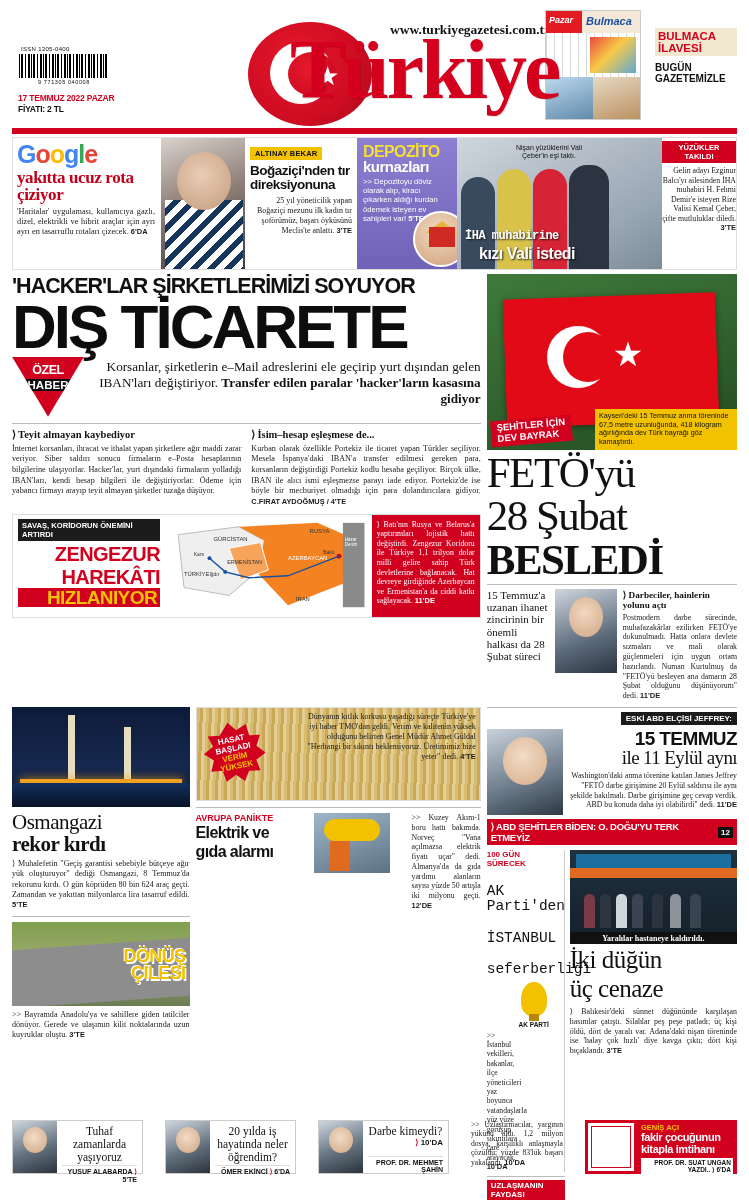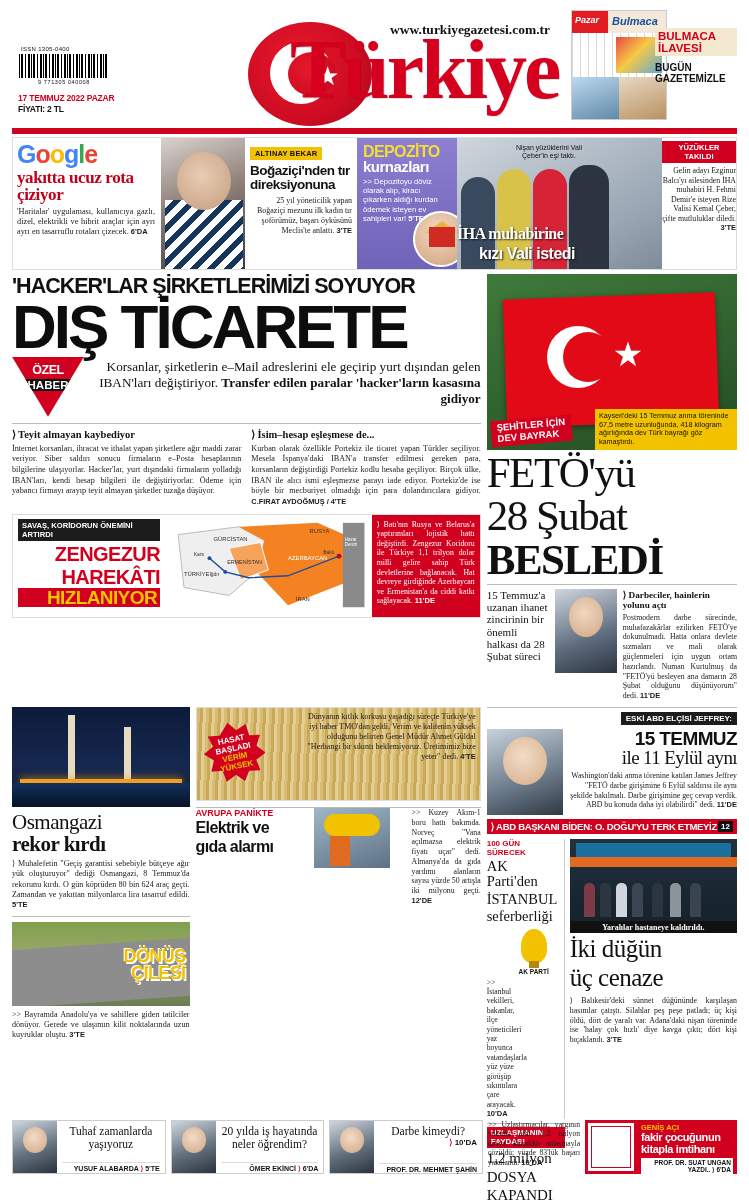--- a/index.html
+++ b/index.html
@@ -33,21 +33,21 @@
     border-radius:50%; background:#fff; }
   .flagdisc:before{ content:""; position:absolute; left:40px; top:30px; width:48px; height:44px;
     border-radius:50%; background: radial-gradient(circle at 40% 38%, #e8192c 0%, #cf0c22 70%); z-index:2;}
   .flagstar{ position:absolute; left: 196px; top: 56px; font-size: 26px; color:#fff; z-index:3; line-height:1;}
   .logo-text { position: absolute; left: 170px; top: 20px; font-family: "Liberation Serif", serif;
     font-weight: bold; font-size: 84px; color: #d4001e; letter-spacing: -3px; line-height: 1;
     text-shadow: 1px 1px 0 rgba(0,0,0,.12); z-index: 4; }
   .website { position: absolute; left: 390px; top: 22px; font-family: "Liberation Serif", serif;
     font-weight: bold; font-size: 13.5px; color: #111; }
 
-  .promo-thumb { position:absolute; right: 82px; top: 10px; width: 96px; height: 110px;
+  .promo-thumb { position:absolute; right: 108px; top: 10px; width: 96px; height: 110px;
     border: 1px solid #ccc; background: #fff; overflow: hidden; }
   .promo-top { height: 22px; background: linear-gradient(90deg,#e31b23 0 38%, #f4e9d8 38% 100%); position:relative;}
   .promo-top span { position:absolute; left:3px; top:4px; font-family:"Liberation Sans",sans-serif; font-size:9px;
      font-weight:bold; color:#fff; font-style:italic;}
   .promo-top span.b { left:40px; color:#1a4fa0; font-size:11px; }
   .promo-grid { height: 44px; background:
       repeating-linear-gradient(90deg,#d8d8d8 0 1px, #fff 1px 8px),
       repeating-linear-gradient(0deg,#d8d8d8 0 1px, #fff 1px 8px); position:relative;}
   .promo-grid:after{content:"";position:absolute;right:4px;top:4px;width:46px;height:36px;
       background: linear-gradient(135deg,#e84a3f,#f7c948 45%,#5fa8d3);}
@@ -101,22 +101,22 @@
   .housecircle:before{content:"";position:absolute;left:10px;top:8px;border-left:17px solid transparent;
       border-right:17px solid transparent;border-bottom:12px solid #e8b33f;}
 
   .ts-iha { flex:1; position:relative; background: linear-gradient(150deg,#cfd6dd,#9aa7b4 60%,#6d7b8a);}
   .iha-people { position:absolute; inset:0; }
   .iha-people i { position:absolute; bottom:0; border-radius:18px 18px 0 0;}
   .ihp1{left:4px;width:34px;height:92px;background:#3a4a5e;}
   .ihp2{left:40px;width:34px;height:100px;background:#d8c24a;}
   .ihp3{left:76px;width:34px;height:100px;background:#d62436;}
   .ihp4{left:112px;width:40px;height:104px;background:#2b3440;}
-  .iha-head1 { position:absolute; left:0; bottom:26px; font-family:Liberation Serif, serif;
-      font-weight:bold; font-size:16px; color:#fff; text-shadow:1px 1px 2px rgba(0,0,0,.8); letter-spacing:-.5px;}
+  .iha-head1 { position:absolute; left:8px; bottom:26px; font-family:Liberation Mono, monospace;
+      font-weight:bold; font-size:12px; color:#fff; text-shadow:1px 1px 2px rgba(0,0,0,.8); letter-spacing:-.5px;}
   .iha-head2 { position:absolute; left:22px; bottom:6px; font-family:"Liberation Sans",sans-serif;
       font-weight:bold; font-size:16px; color:#fff; text-shadow:1px 1px 2px rgba(0,0,0,.8); letter-spacing:-.5px;}
   .iha-cap { position:absolute; left:52px; top:6px; width:80px; font-family:"Liberation Sans",sans-serif;
       font-size:7px; color:#111; text-align:center; line-height:1.2;}
   .iha-right { position:absolute; right:0; top:0; width:74px; height:100%; background:#fff; padding:3px 0;}
   .kicker-r { display:block; background:#d2001f; color:#fff; font-family:"Liberation Sans",sans-serif;
       font-weight:bold; font-size:7.5px; padding:2px 3px; text-align:center;}
   .iha-body { font-size:7.8px; line-height:1.22; margin-top:3px; text-align:right; color:#1a1a1a;}
 
   
@@ -218,21 +218,21 @@
       transform: skewX(-14deg);}
   .wheat-field { height:92px; background: repeating-linear-gradient(92deg,#d8bc72 0 3px,#c9a858 3px 6px,#e3cf96 6px 9px); position:relative;}
   .wheat-cap { position:absolute; right:4px; top:4px; width:178px; font-size:8px; line-height:1.25;
       text-align:right; color:#1a1a1a;}
   .hasat { position:absolute; left:6px; top:14px; width:62px; height:62px; background:#d2001f;
       clip-path: polygon(50% 0,61% 15%,78% 8%,80% 27%,97% 30%,88% 46%,100% 60%,83% 68%,86% 86%,68% 83%,58% 98%,46% 85%,29% 93%,26% 74%,8% 72%,16% 55%,2% 42%,19% 33%,14% 15%,33% 18%);
       display:flex; flex-direction:column; justify-content:center; align-items:center; transform:rotate(-12deg);}
   .hasat b { font-family:"Liberation Sans",sans-serif; font-weight:bold; font-size:8px; color:#fff; line-height:1.15;}
   .hasat b.y { color:#f2c200; }
 
-  .elek { margin-top:6px; display:flex; gap:22px; border-top:1px solid #bbb; }
+  .elek { margin-top:6px; display:flex; gap:22px; border-top:1px solid #bbb; padding-top:5px;}
   .elek-l { width:96px; }
   .elek-k { font-family:"Liberation Sans",sans-serif; font-weight:bold; font-size:9px; color:#d2001f;}
   .elek-t { font-family:"Liberation Sans",sans-serif; font-weight:bold; font-size:16px; color:#111; line-height:1.05; letter-spacing:-.6px; margin-top:2px;}
   .elek-p { width:76px; height:60px; background:linear-gradient(160deg,#9fb6c9,#5e7285); position:relative; overflow:hidden;}
   .elek-p:after{content:"";position:absolute;left:10px;top:6px;width:56px;height:22px;background:#f2c200;border-radius:12px;}
   .elek-p:before{content:"";position:absolute;left:16px;top:28px;width:20px;height:30px;background:#e06a20;}
   .elek-b { flex:1; font-size:7.8px; line-height:1.25; text-align:justify; color:#1a1a1a;}
 
   
   .jeff { border-top:1px solid #bbb; padding-top:4px; }
@@ -249,21 +249,21 @@
       line-height:1.05; letter-spacing:-.6px; }
   .jeff-b { font-size:7.8px; line-height:1.25; text-align:right; margin-top:3px; color:#1a1a1a;}
   .biden { background:#d2001f; color:#fff; margin-top:4px; padding:2px 4px; display:flex; align-items:center;
       justify-content:space-between; }
   .biden span { font-family:"Liberation Sans",sans-serif; font-weight:bold; font-size:9.5px; letter-spacing:-.3px;}
   .biden b { background:#111; color:#fff; font-family:"Liberation Sans",sans-serif; font-size:8px; padding:1px 3px;}
 
   .akrow { display:flex; gap:5px; margin-top:5px; }
   .ak-l { width:78px; border-right:1px solid #ccc; padding-right:12px;}
   .ak-k { font-family:"Liberation Sans",sans-serif; font-weight:bold; font-size:8px; color:#d2001f;}
-  .ak-t { font-family:Liberation Serif, serif; font-size:14.5px; color:#111; line-height:1.06; margin-top:2px;}
+  .ak-t { font-family:Liberation Mono, monospace; font-size:14.5px; color:#111; line-height:1.06; margin-top:16px;}
   .ak-b { font-size:7.6px; line-height:1.24; margin-top:3px; color:#1a1a1a; width:34px; float:left;}
   .ak-logo { float:right; width:36px; text-align:center; margin-top:4px;}
   .ak-bulb { width:26px; height:34px; margin:0 auto; background:#f2c200; border-radius:50% 50% 40% 40%;
       position:relative;}
   .ak-bulb:after{content:"";position:absolute;left:8px;bottom:-5px;width:10px;height:7px;background:#b8860b;}
   .ak-logo span { display:block; font-family:"Liberation Sans",sans-serif; font-weight:bold; font-size:6.5px; color:#111; margin-top:5px;}
   .ak-r { flex:1; }
   .hosp-photo { height:82px; background: linear-gradient(180deg,#20313f,#16222c); position:relative; overflow:hidden;}
   .hosp-photo .sign { position:absolute; left:6px; top:4px; right:6px; height:14px; background:#1a6f9e; }
   .hosp-photo .awn { position:absolute; left:0; top:18px; right:0; height:10px; background:#e06a20; }
@@ -272,21 +272,21 @@
       font-size:8px; text-align:center; padding:1.5px 0;}
   .iki-t { font-family:"Liberation Serif",serif; font-size:25px; color:#111; line-height:1.05; margin-top:3px; letter-spacing:-.5px;}
   .iki-b { font-size:7.9px; line-height:1.26; text-align:justify; margin-top:4px; color:#1a1a1a;}
 
   .uzl { border-top:1px solid #bbb; margin-top:4px; padding-top:3px;}
   .uzl-k { background:#d2001f; color:#fff; font-family:"Liberation Sans",sans-serif; font-weight:bold;
       font-size:8px; padding:1.5px 4px; display:inline-block;}
   .uzl-t { font-family:"Liberation Serif",serif; font-size:15px; color:#111; line-height:1.1; margin-top:2px;}
 
   
-  .bottombar { position:absolute; left:12px; bottom:26px; width:725px; display:flex; gap:5px; align-items:flex-start;}
+  .bottombar { position:absolute; left:12px; bottom:26px; width:725px; display:flex; gap:22px; align-items:flex-start;}
   .colbox { flex:1; border:1px solid #ccc; display:flex; height:54px; background:#fff;}
   .col-av { width:44px; background: linear-gradient(160deg,#cfd7df,#64727f 55%,#2b333c); position:relative;}
   .col-av:after{content:"";position:absolute;left:10px;top:6px;width:24px;height:26px;border-radius:50%;
       background:radial-gradient(circle at 45% 40%,#f2dcc6,#cfa585);}
   .col-txt { flex:1; padding:4px 5px 0; display:flex; flex-direction:column; justify-content:space-between;}
   .col-h { font-family:"Liberation Serif",serif; font-size:11.5px; color:#111; text-align:center; line-height:1.15;}
   .col-n { font-family:"Liberation Sans",sans-serif; font-weight:bold; font-size:7px; color:#111;
       text-align:right; border-top:1px solid #ddd; padding-top:2px;}
   .col-n i { color:#d2001f; font-style:normal;}
   .uzl-tail { width:92px; font-size:7.6px; line-height:1.24; color:#1a1a1a; text-align:justify;}
@@ -558,27 +558,27 @@
 
     <div class="lc3">
       <div class="jeff">
         <div class="jeff-k">ESKİ ABD ELÇİSİ JEFFREY:</div>
         <div class="jeff-row">
           <div class="jeff-photo"></div>
           <div class="jeff-r">
             <div class="jeff-t1">15 TEMMUZ</div>
             <div class="jeff-t2">ile 11 Eylül aynı</div>
             <div class="jeff-b">
-              <span>Washington'daki anma törenine katılan James Jeffrey "FETÖ darbe girişimine 6 Eylül saldırısı ile aynı şekilde bakılmalı. Darbe girişimine geç cevap verdik. ABD bu konuda daha iyi olabilirdi" dedi.</span>
+              <span>Washington'daki anma törenine katılan James Jeffrey "FETÖ darbe girişimine 20 Eylül saldırısı ile aynı şekilde bakılmalı. Darbe girişimine geç cevap verdik. ABD bu konuda daha iyi olabilirdi" dedi.</span>
               <span class="pg">11'DE</span>
             </div>
           </div>
         </div>
         <div class="biden">
-          <span>⟩ <span>ABD BAŞKANI BİDEN: O. DOĞU'YU TERK ETMEYİZ</span></span>
+          <span>⟩ <span>ABD ŞEHİTLER BİDEN: O. DOĞU'YU TERK ETMEYİZ</span></span>
           <b>12</b>
         </div>
       </div>
 
       <div class="akrow">
         <div class="ak-l">
           <div class="ak-k">100 GÜN SÜRECEK</div>
           <div class="ak-t">AK Parti'den</div>
           <div class="ak-t">İSTANBUL</div>
           <div class="ak-t">seferberliği</div>

